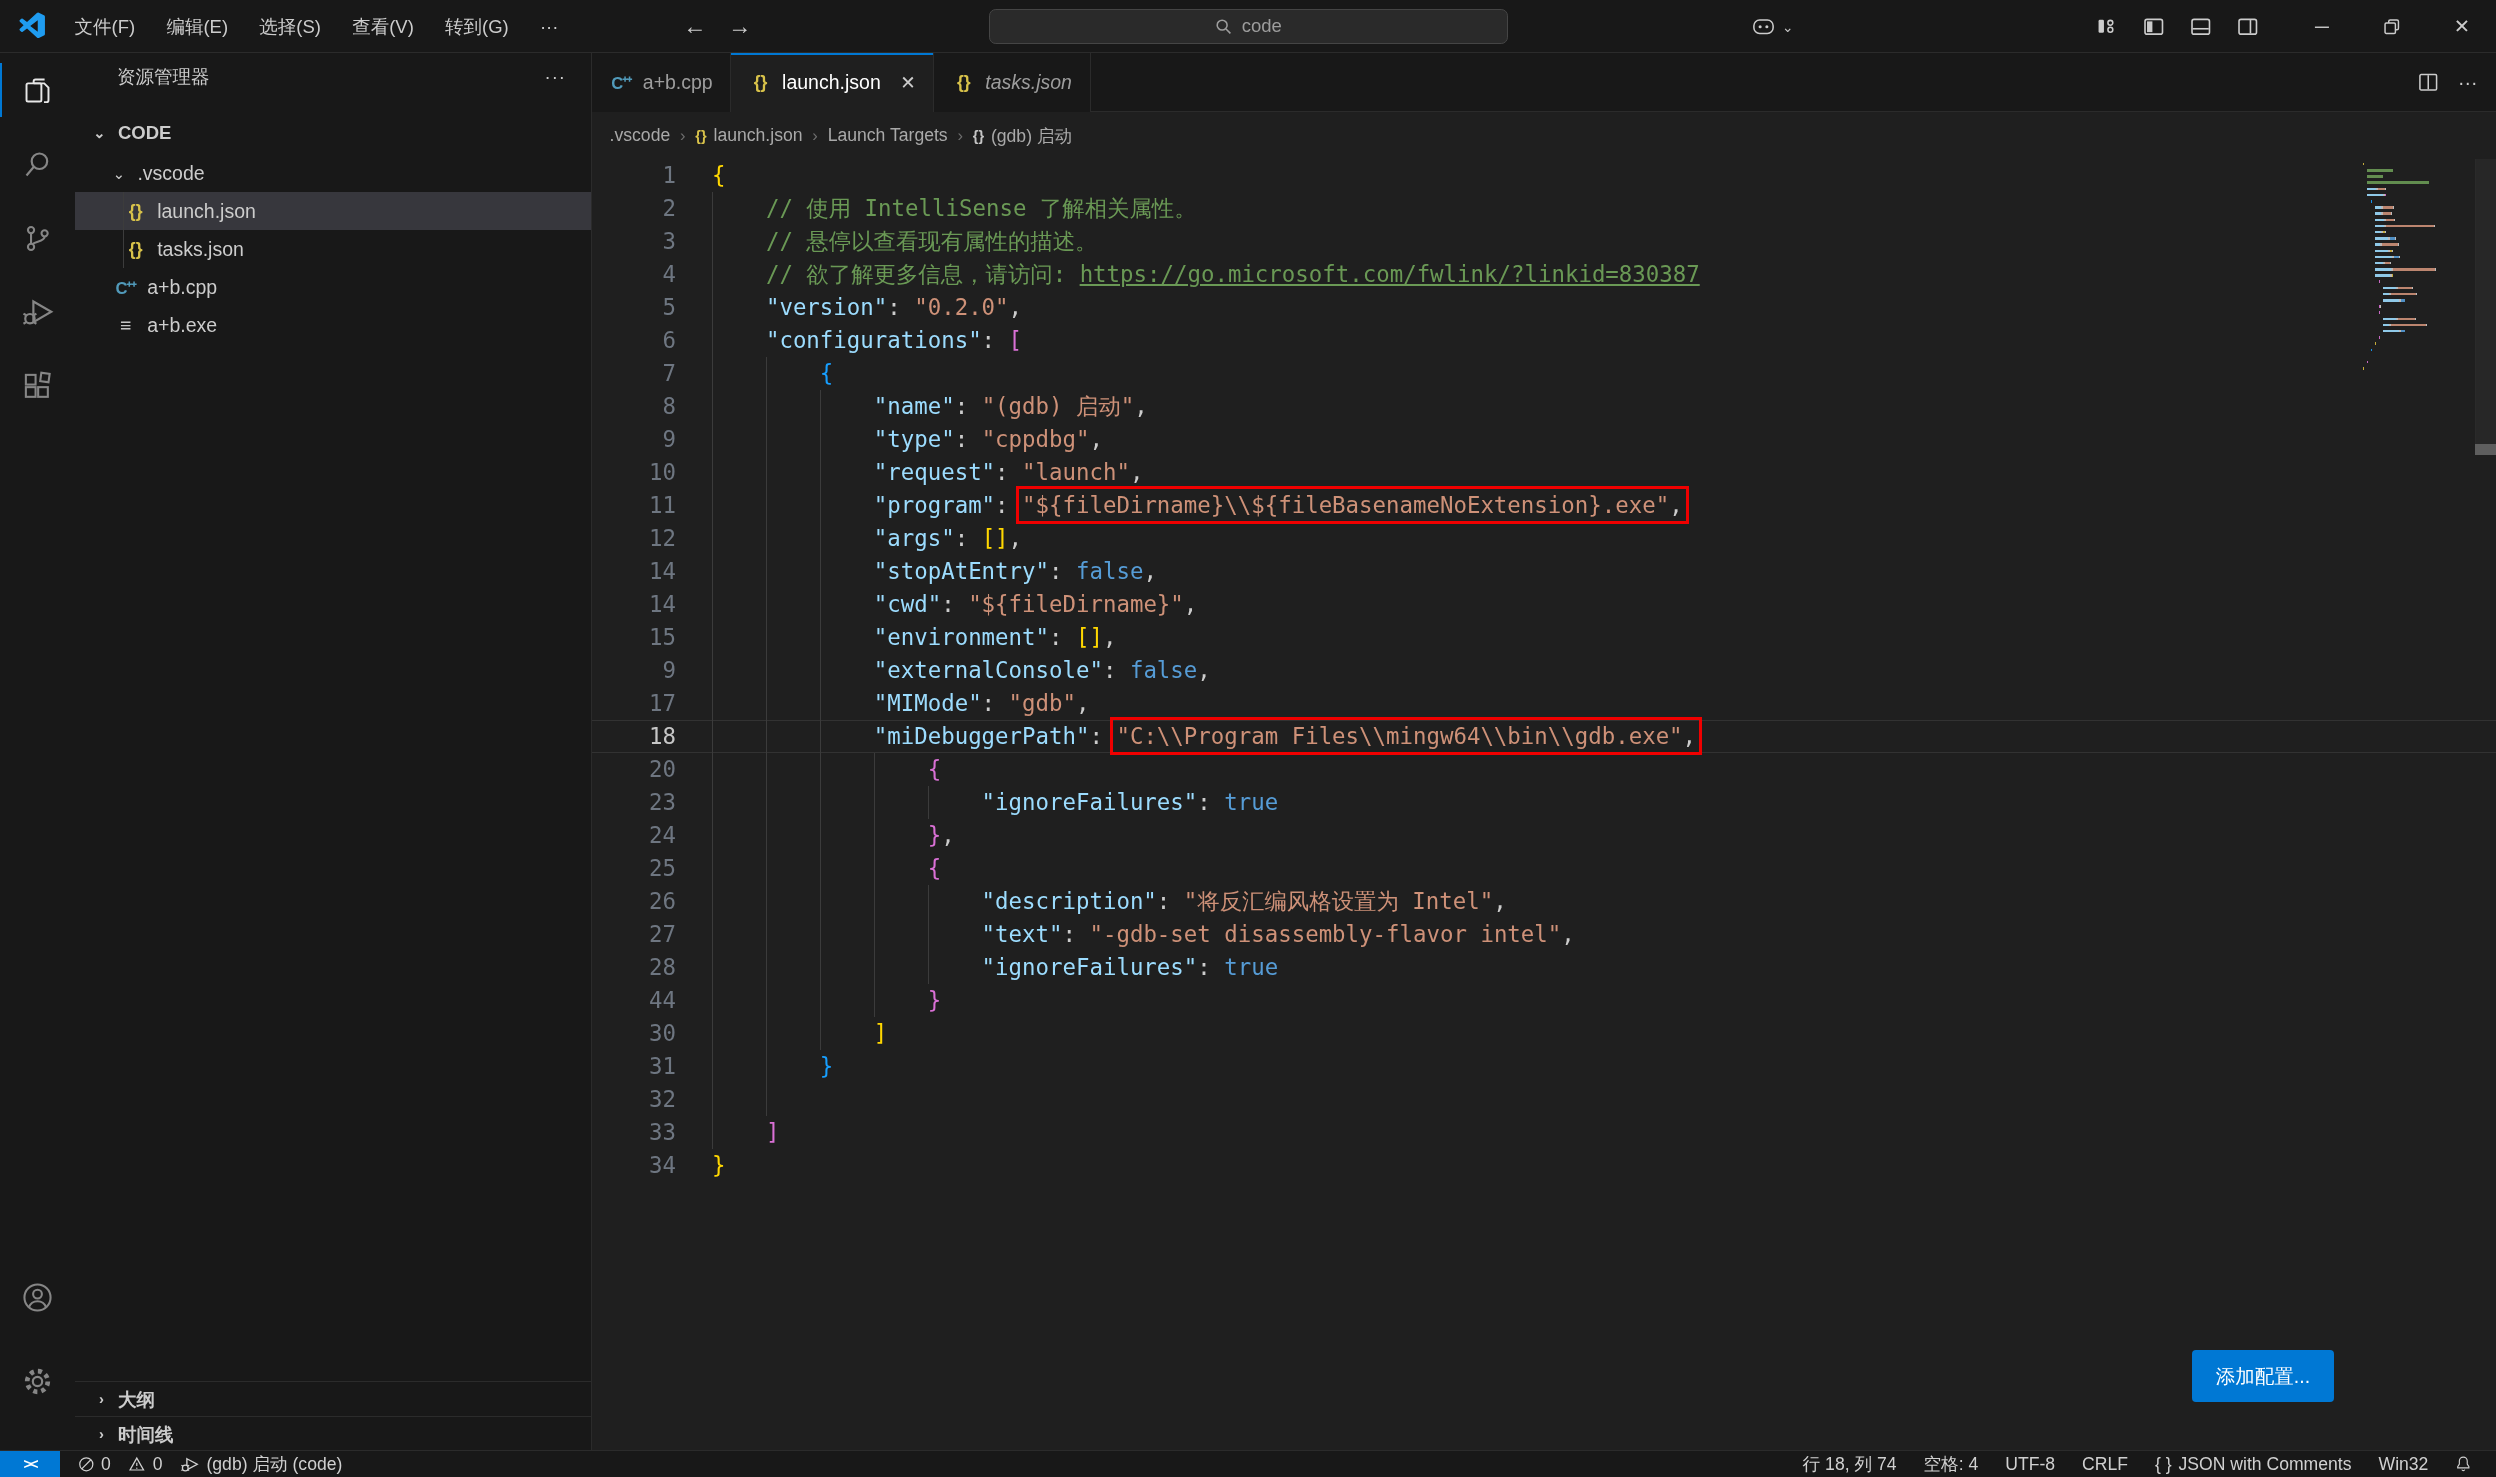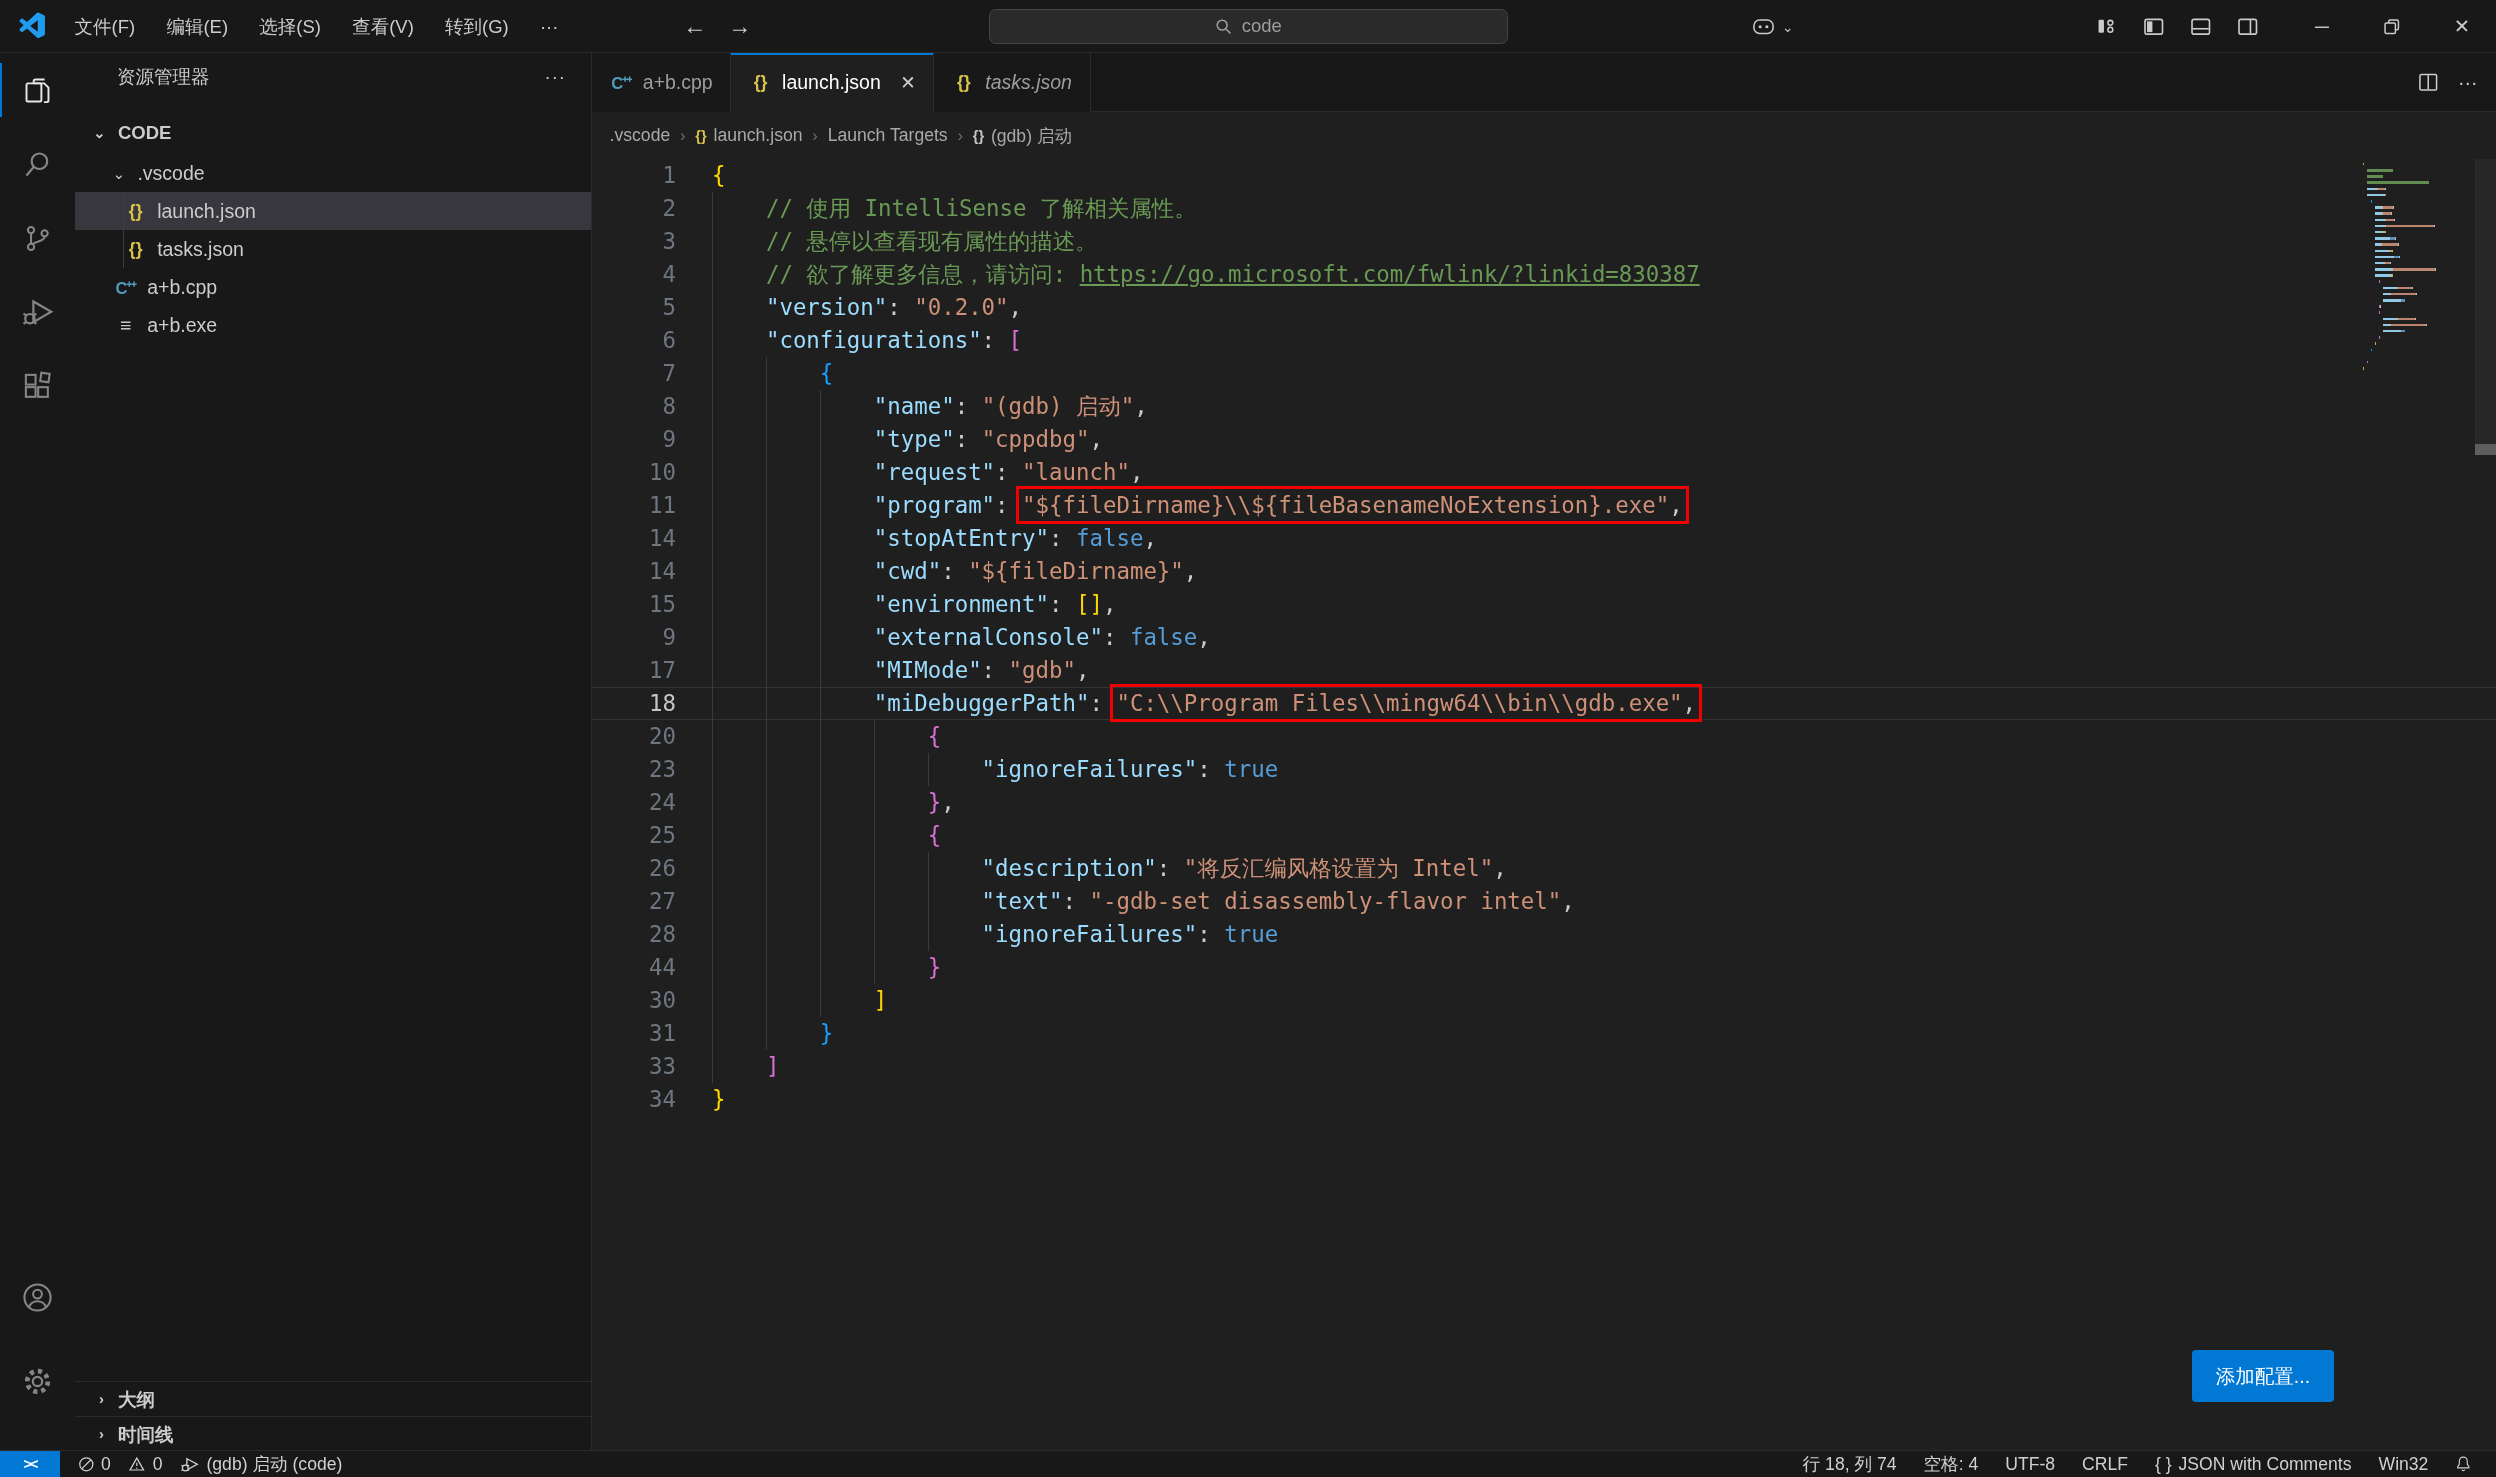--- a/index.html
+++ b/index.html
@@ -387,20 +387,27 @@
             <div class="code-text"><span class="tk-w">            </span><span class="tk-k">"request"</span><span class="tk-p">: </span><span class="tk-s">"launch"</span><span class="tk-p">,</span></div>
           </div>
           <div class="code-row">
             <div class="gutter">11</div>
             <div class="guide" style="left: 120px;"></div>
             <div class="guide" style="left: 174px;"></div>
             <div class="guide" style="left: 228px;"></div>
             <div class="code-text"><span class="tk-w">            </span><span class="tk-k">"program"</span><span class="tk-p">: </span><span class="redbox"><span class="tk-s">"${fileDirname}\\${fileBasenameNoExtension}.exe"</span><span class="tk-p">,</span></span></div>
           </div>
           <div class="code-row">
+            <div class="gutter">12</div>
+            <div class="guide" style="left: 120px;"></div>
+            <div class="guide" style="left: 174px;"></div>
+            <div class="guide" style="left: 228px;"></div>
+            <div class="code-text"><span class="tk-w">            </span><span class="tk-k">"args"</span><span class="tk-p">: </span><span class="tk-y">[]</span><span class="tk-p">,</span></div>
+          </div>
+          <div class="code-row">
             <div class="gutter">14</div>
             <div class="guide" style="left: 120px;"></div>
             <div class="guide" style="left: 174px;"></div>
             <div class="guide" style="left: 228px;"></div>
             <div class="code-text"><span class="tk-w">            </span><span class="tk-k">"stopAtEntry"</span><span class="tk-p">: </span><span class="tk-b">false</span><span class="tk-p">,</span></div>
           </div>
           <div class="code-row">
             <div class="gutter">14</div>
             <div class="guide" style="left: 120px;"></div>
             <div class="guide" style="left: 174px;"></div>
@@ -508,20 +515,26 @@
             <div class="guide" style="left: 120px;"></div>
             <div class="guide" style="left: 174px;"></div>
             <div class="guide" style="left: 228px;"></div>
             <div class="code-text"><span class="tk-w">            </span><span class="tk-y">]</span></div>
           </div>
           <div class="code-row">
             <div class="gutter">31</div>
             <div class="guide" style="left: 120px;"></div>
             <div class="guide" style="left: 174px;"></div>
             <div class="code-text"><span class="tk-w">        </span><span class="tk-u">}</span></div>
+          </div>
+          <div class="code-row">
+            <div class="gutter">32</div>
+            <div class="guide" style="left: 120px;"></div>
+            <div class="guide" style="left: 174px;"></div>
+            <div class="code-text"></div>
           </div>
           <div class="code-row">
             <div class="gutter">33</div>
             <div class="guide" style="left: 120px;"></div>
             <div class="code-text"><span class="tk-w">    </span><span class="tk-m">]</span></div>
           </div>
           <div class="code-row">
             <div class="gutter">34</div>
             <div class="code-text"><span class="tk-y">}</span></div>
           </div>

